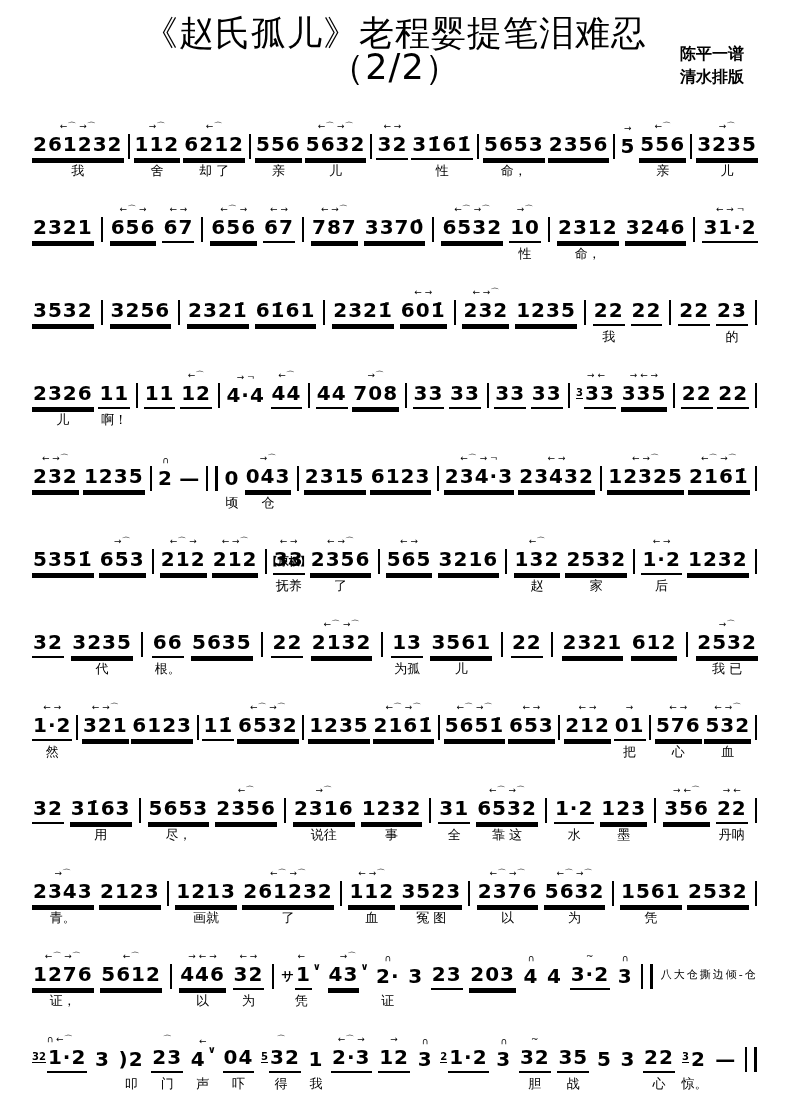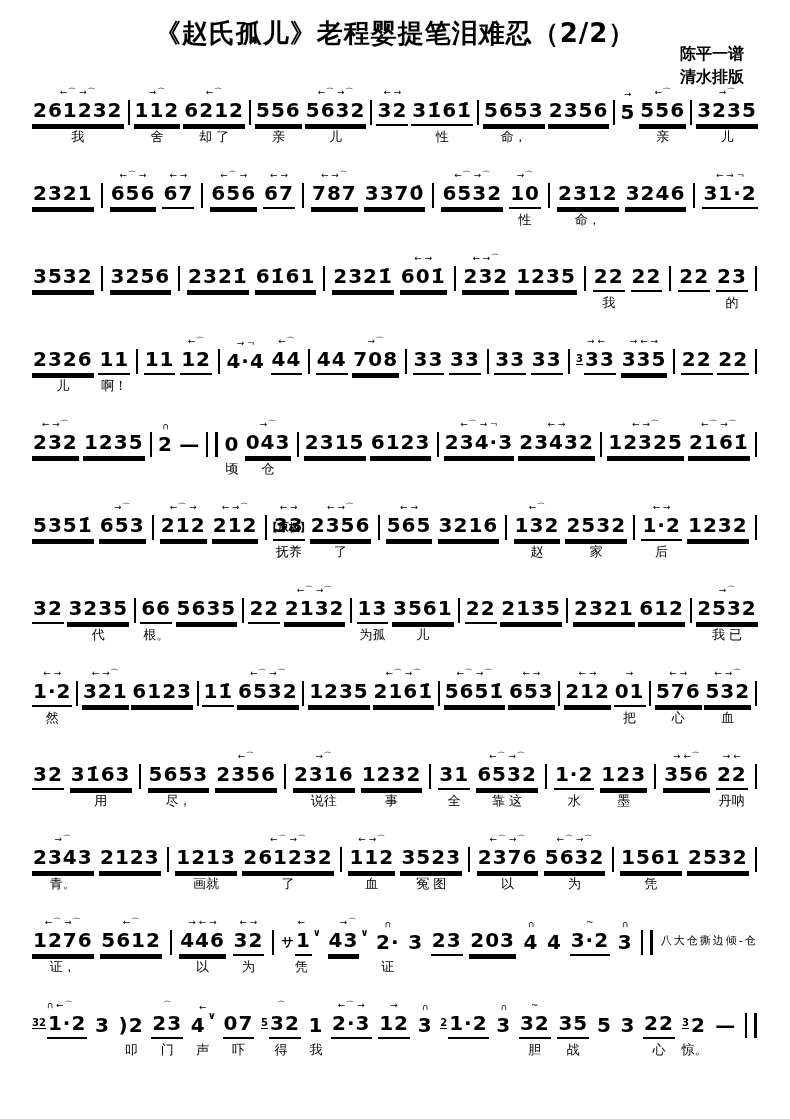--- a/index.html
+++ b/index.html
@@ -1,19 +1,19 @@
 <!DOCTYPE html>
 <html><head>
 <meta charset="utf-8">
 <style>
   html,body{margin:0;padding:0;background:#ffffff;}
   body{width:790px;height:1119px;overflow:hidden;color:#000;
        font-family:"DejaVu Sans",sans-serif;position:relative;}
   .page{padding:6px 32px 0 32px;box-sizing:border-box;width:790px;}
-  .title{text-align:center;font-size:26px;font-weight:bold;letter-spacing:1px;
+  .title{text-align:center;font-size:35px;font-weight:normal;letter-spacing:1px;
          margin:10px 60px 0 60px;line-height:34px;}
   .credits{position:absolute;top:42px;right:46px;font-size:16px;font-weight:bold;
            line-height:23px;text-align:left;}
   .score{margin-top:16px;}
   .line{display:flex;justify-content:space-between;align-items:flex-end;
         height:83px;position:relative;}
   .tok{display:flex;flex-direction:column;align-items:center;position:relative;}
   .orn{height:14px;font-size:9px;line-height:14px;white-space:nowrap;
        letter-spacing:0;}
   .nt{font-size:20px;font-weight:bold;line-height:23px;white-space:nowrap;
@@ -863,27 +863,20 @@
         </div>
         <div class="tok">
           <div class="orn"></div>
           <div class="nt">
             <div class="main u1">22</div>
           </div>
           <div class="lyr"></div>
         </div>
         <div class="tok">
           <div class="orn"></div>
-          <div class="nt">
-            <div class="main u2">2135</div>
-          </div>
-          <div class="lyr"></div>
-        </div>
-        <div class="tok">
-          <div class="orn"></div>
           <div class="barline"></div>
           <div class="lyr"></div>
         </div>
         <div class="tok">
           <div class="orn"></div>
           <div class="nt">
             <div class="main u2">2321</div>
           </div>
           <div class="lyr"></div>
         </div>
@@ -1407,21 +1400,21 @@
           <div class="orn">←</div>
           <div class="nt">
             <div class="main">4</div>
             <div class="breath">∨</div>
           </div>
           <div class="lyr">声</div>
         </div>
         <div class="tok">
           <div class="orn"></div>
           <div class="nt">
-            <div class="main u1">07</div>
+            <div class="main u1">04</div>
           </div>
           <div class="lyr">吓</div>
         </div>
         <div class="tok">
           <div class="orn">⌒</div>
           <div class="nt">
             <div class="grace">5</div>
             <div class="main u1">32</div>
           </div>
           <div class="lyr">得</div>

